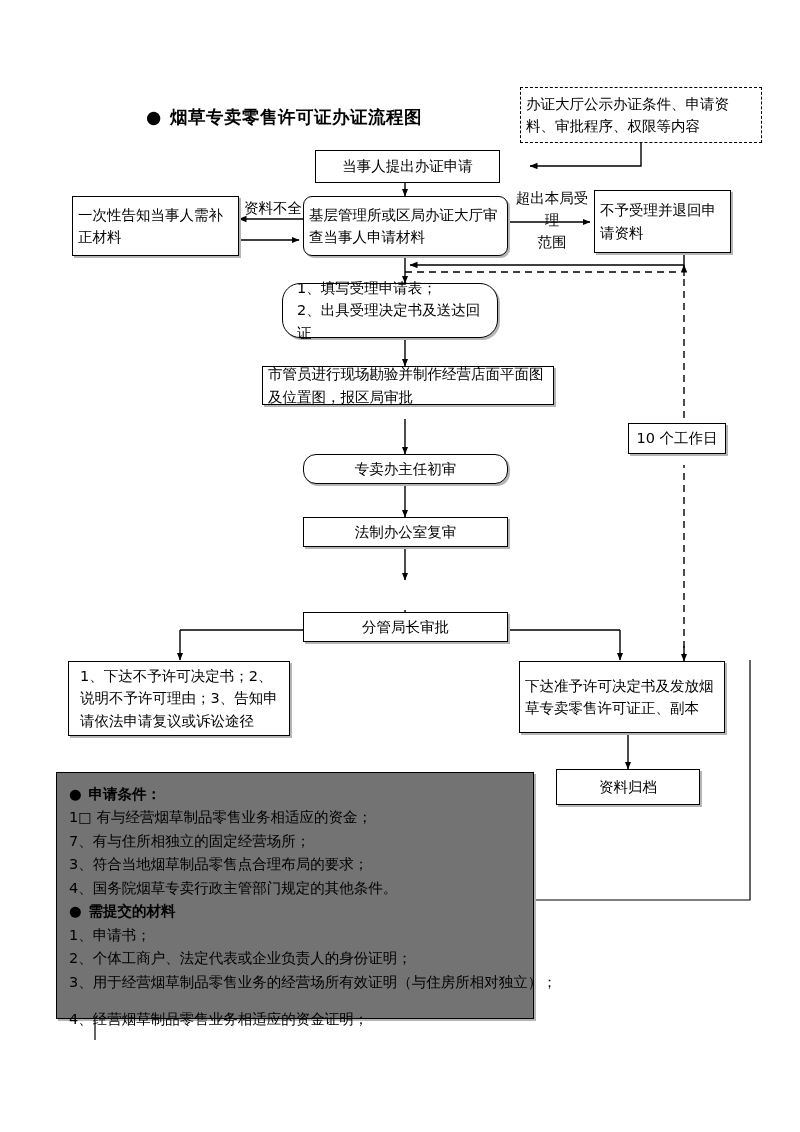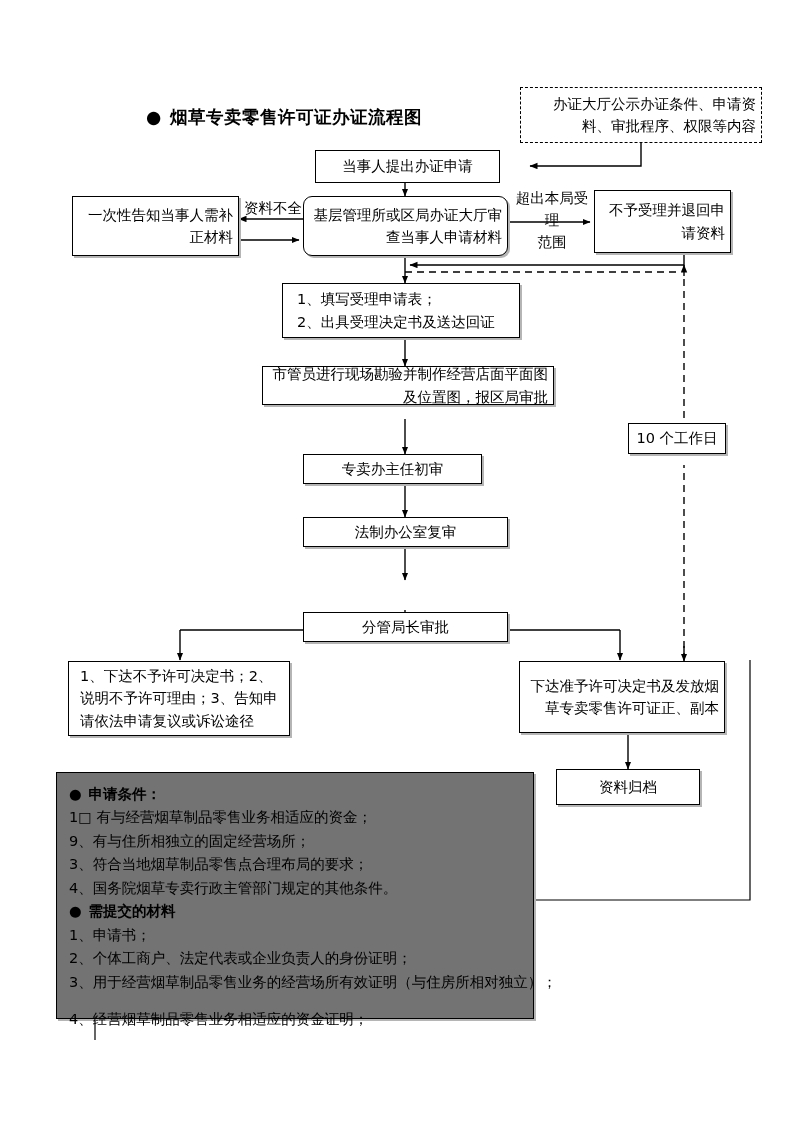--- a/index.html
+++ b/index.html
@@ -1,19 +1,19 @@
 <!DOCTYPE html>
 <html><head>
 <meta charset="utf-8">
 <style>
   html,body{margin:0;padding:0;background:#fff;}
   body{font-family:"DejaVu Sans","Liberation Sans",sans-serif;}
   #page{position:relative;width:800px;height:1132px;background:#fff;overflow:hidden;}
   .node{position:absolute;border:1px solid #000;background:#fff;box-sizing:border-box;
-        display:flex;align-items:center;justify-content:center;text-align:right;
+        display:flex;align-items:center;justify-content:center;text-align:left;
         font-size:14.5px;line-height:1.55;color:#000;padding:2px 5px;}
   .node.dashed{border:1px dashed #000;}
   .node.shadow{box-shadow:2px 2px 0 0 #b5b5b5;}
   .node.left{justify-content:flex-start;text-align:left;}
   .label{position:absolute;font-size:14.5px;line-height:1.5;color:#000;text-align:center;}
   #title{position:absolute;font-size:17.5px;font-weight:bold;color:#000;letter-spacing:.5px;}
   .bullet{display:inline-block;width:1em;}
   svg.wires{position:absolute;left:0;top:0;width:800px;height:1132px;pointer-events:none;}
   .panel{position:absolute;border:1px solid #000;background:#737373;box-sizing:border-box;
          box-shadow:2px 2px 0 0 #b5b5b5;padding:10px 12px 8px 12px;font-size:14.5px;line-height:1.62;}
@@ -106,32 +106,32 @@
 
   <div class="label" style="left:512px;top:188px;width:80px;">
     <div>超出本局受理</div>
     <div>范围</div>
   </div>
 
   <div class="node shadow" style="left:594px;top:190px;width:137px;height:63px;">
     <span>不予受理并退回申请资料</span>
   </div>
 
-  <div class="node shadow left" style="left:282px;top:283px;width:238px;height:55px;padding-left:14px;">
+  <div class="node shadow left" style="left:282px;top:283px;width:216px;height:55px;padding-left:14px;border-radius:18px;">
     <div>
       <div>1、填写受理申请表；</div>
       <div>2、出具受理决定书及送达回证</div>
     </div>
   </div>
 
   <div class="node shadow" style="left:262px;top:366px;width:292px;height:39px;">
     <span>市管员进行现场勘验并制作经营店面平面图及位置图，报区局审批</span>
   </div>
 
-  <div class="node shadow" style="left:303px;top:454px;width:179px;height:30px;">
+  <div class="node shadow" style="left:303px;top:454px;width:205px;height:30px;border-radius:13px;">
     <span>专卖办主任初审</span>
   </div>
 
   <div class="node shadow" style="left:303px;top:517px;width:205px;height:30px;">
     <span>法制办公室复审</span>
   </div>
 
   <div class="node shadow" style="left:303px;top:612px;width:205px;height:30px;">
     <span>分管局长审批</span>
   </div>
@@ -151,21 +151,21 @@
   <div class="node shadow" style="left:556px;top:769px;width:144px;height:36px;">
     <span>资料归档</span>
   </div>
 
   <div class="panel" style="left:56px;top:772px;width:478px;height:247px;">
     <div class="row hd">
       <span class="bullet">●</span>
       <span>申请条件：</span>
     </div>
     <div class="row">1□ 有与经营烟草制品零售业务相适应的资金；</div>
-    <div class="row">9、有与住所相独立的固定经营场所；</div>
+    <div class="row">7、有与住所相独立的固定经营场所；</div>
     <div class="row">3、符合当地烟草制品零售点合理布局的要求；</div>
     <div class="row">4、国务院烟草专卖行政主管部门规定的其他条件。</div>
     <div class="row hd">
       <span class="bullet">●</span>
       <span>需提交的材料</span>
     </div>
     <div class="row">1、申请书；</div>
     <div class="row">2、个体工商户、法定代表或企业负责人的身份证明；</div>
     <div class="row">3、用于经营烟草制品零售业务的经营场所有效证明（与住房所相对独立）；</div>
     <div class="gap"></div>

